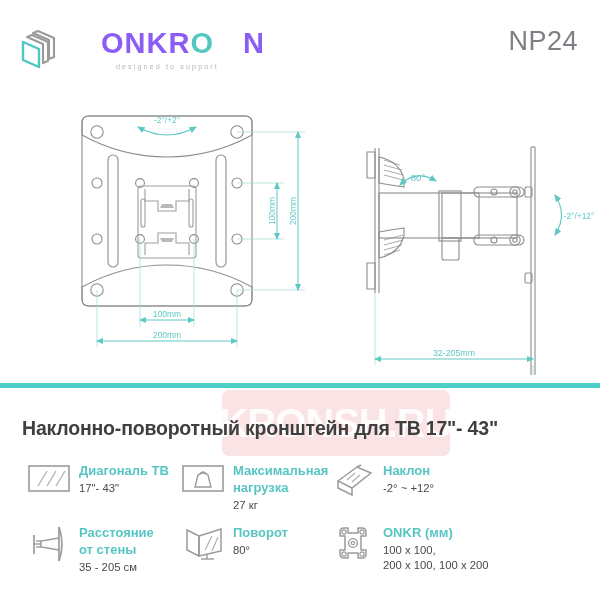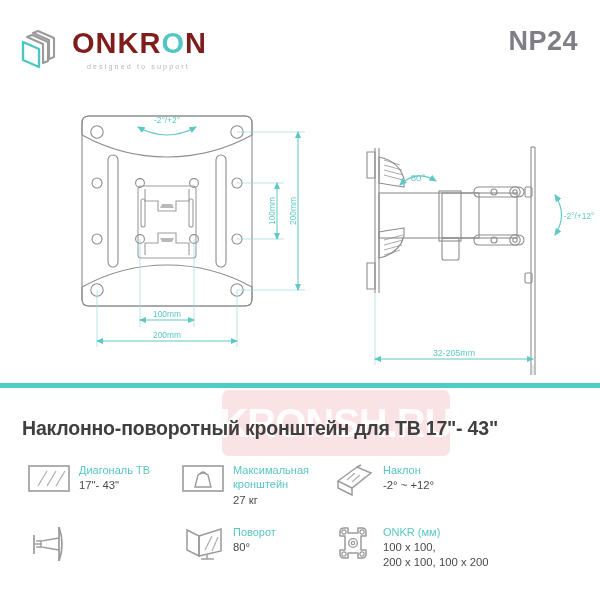--- a/index.html
+++ b/index.html
@@ -11,29 +11,29 @@
     overflow:hidden;
   }
   .page { position:relative; width:600px; height:600px; background:#fff; }
 
   
   .header { position:absolute; left:0; top:0; width:600px; height:95px; }
   .logo-wrap { position:absolute; left:18px; top:27px; display:flex; align-items:center; }
   .logo-mark { width:46px; height:46px; position:relative; }
   .logo-text-block { margin-left:8px; position:relative; }
   .logo-word { font-size:29px; font-weight:bold; letter-spacing:1px; line-height:1; }
-  .logo-word .g { color:#7f1d1d; }
+  .logo-word .g { color:#8b5cf6;margin-left:29px; }
   .logo-word .t { color:#54c7c2; }
   .logo-tag {
     font-size:7.2px; color:#b6b6b6; letter-spacing:2.1px;
     text-align:center; margin-top:4px; padding-right:2px;
   }
   .model-no {
     position:absolute; right:22px; top:26px;
-    font-size:27px; font-weight:bold; color:#7e7e84; letter-spacing:0.5px;
+    font-size:27px; font-weight:normal; color:#7e7e84; letter-spacing:0.5px;
   }
 
   
   .drawings { position:absolute; left:12px; top:95px; width:600px; height:285px; }
   .draw-svg { position:absolute; left:0; top:0; }
 
   
   .divider {
     position:absolute; left:0; top:383px; width:600px; height:5px;
     background:#4ecdc7;
@@ -60,21 +60,21 @@
   }
 
   
   .features {
     position:absolute; left:0; top:462px; width:600px; height:120px;
   }
   .feat { position:absolute; display:flex; align-items:flex-start; }
   .feat-ico { width:46px; flex:0 0 46px; display:flex; align-items:center; justify-content:center; }
   .feat-txt { margin-left:7px; padding-top:1px; }
   .feat-label {
-    font-size:11px; color:#57c6c3; line-height:1.3; font-weight:normal;
+    font-size:13px; color:#57c6c3; line-height:1.3; font-weight:bold;
     white-space:pre-line;
   }
   .feat-value {
     font-size:11.3px; color:#4a4a4a; line-height:1.32; margin-top:1px;
     white-space:pre-line;
   }
 
   .c0 { left:26px; }
   .c1 { left:180px; }
   .c2 { left:330px; }
@@ -272,21 +272,21 @@
     <div class="feat c1 r0">
       <div class="feat-ico">
         <svg width="44" height="32" viewBox="0 0 44 32">
           <rect x="2" y="4" width="40" height="25" fill="none" stroke="#9b9b9b" stroke-width="1.6"></rect>
           <path d="M14,25 L17,13 Q22,9 27,13 L30,25 Z" fill="none" stroke="#9b9b9b" stroke-width="1.4"></path>
           <path d="M19,12 Q22,8 25,12" fill="none" stroke="#9b9b9b" stroke-width="1.4"></path>
         </svg>
       </div>
       <div class="feat-txt">
         <div class="feat-label">Максимальная
-кронштейн</div>
+нагрузка</div>
         <div class="feat-value">27 кг</div>
       </div>
     </div>
 
     <div class="feat c2 r0">
       <div class="feat-ico">
         <svg width="44" height="36" viewBox="0 0 44 36">
           <path d="M7,19 L26,5 L40,11 L21,26 Z" fill="none" stroke="#9b9b9b" stroke-width="1.5"></path>
           <g stroke="#b0b0b0" stroke-width="1.2">
             <line x1="16" y1="18" x2="24" y2="11"></line>
@@ -308,20 +308,25 @@
         <svg width="44" height="40" viewBox="0 0 44 40">
           <path d="M32,3 Q38,20 32,37" fill="none" stroke="#9b9b9b" stroke-width="1.7"></path>
           <line x1="32" y1="3" x2="32" y2="37" stroke="#9b9b9b" stroke-width="1.7"></line>
           <path d="M32,14 L14,17 L14,23 L32,26" fill="none" stroke="#9b9b9b" stroke-width="1.4"></path>
           <line x1="9" y1="17" x2="14" y2="17" stroke="#9b9b9b" stroke-width="1.4"></line>
           <line x1="9" y1="23" x2="14" y2="23" stroke="#9b9b9b" stroke-width="1.4"></line>
           <line x1="7" y1="11" x2="7" y2="30" stroke="#9b9b9b" stroke-width="1.7"></line>
           <line x1="7" y1="20" x2="14" y2="20" stroke="#9b9b9b" stroke-width="1.4"></line>
         </svg>
       </div>
+      <div class="feat-txt">
+        <div class="feat-label">Расстояние
+от стены</div>
+        <div class="feat-value">35 - 205 см</div>
+      </div>
     </div>
 
     <div class="feat c1 r1">
       <div class="feat-ico">
         <svg width="44" height="38" viewBox="0 0 44 38">
           <path d="M6,6 L18,12 L18,32 L6,26 Z" fill="none" stroke="#9b9b9b" stroke-width="1.5"></path>
           <path d="M18,12 L40,5 L40,27 L18,32 Z" fill="none" stroke="#9b9b9b" stroke-width="1.5"></path>
           <g stroke="#b0b0b0" stroke-width="1.2">
             <line x1="24" y1="26" x2="31" y2="12"></line>
             <line x1="31" y1="27" x2="37" y2="13"></line>

